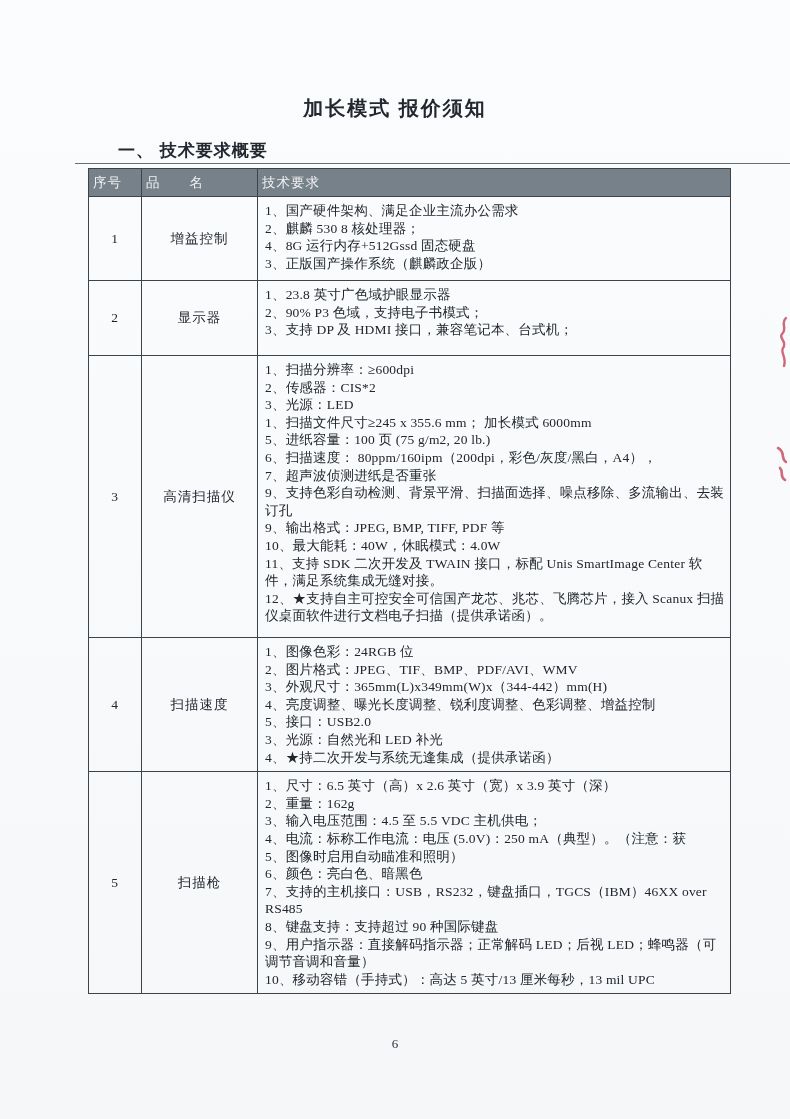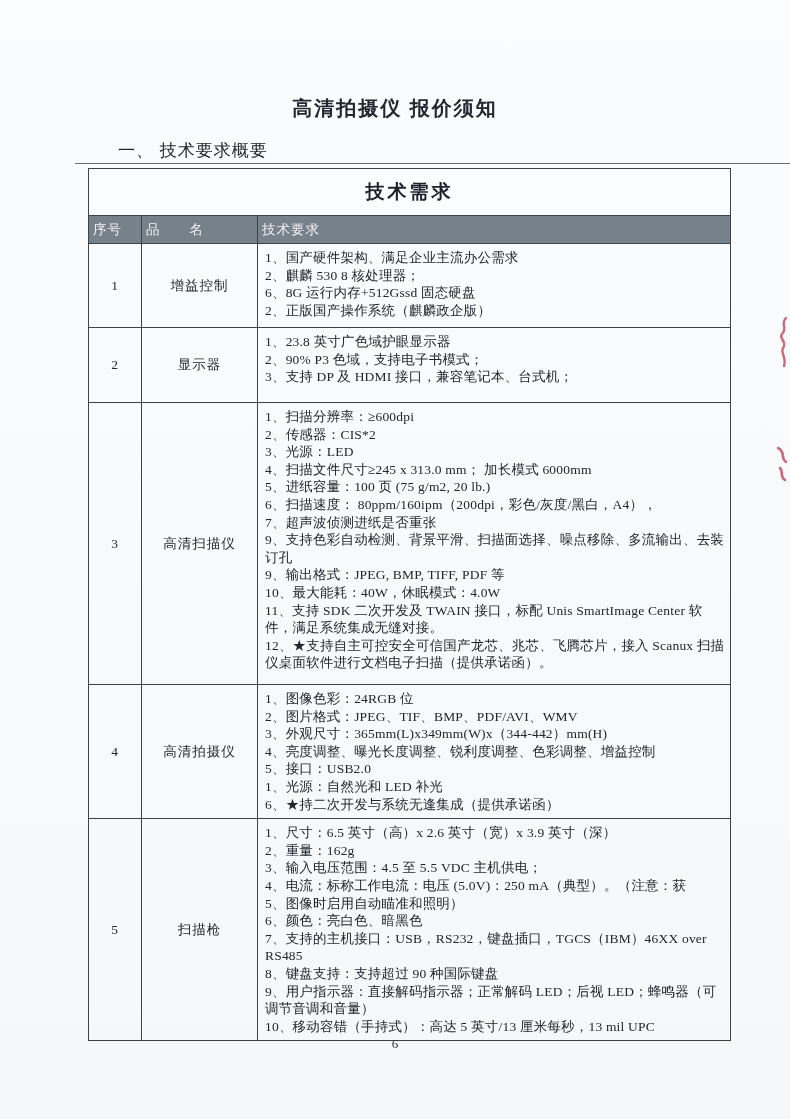--- a/index.html
+++ b/index.html
@@ -25,21 +25,21 @@
   .doc-title{
     position:absolute;top:95px;left:0;width:100%;
     margin:0;text-align:center;
     font-family:"Liberation Sans", sans-serif;
     font-size:20px;font-weight:bold;letter-spacing:2px;
     color:#23272f;
   }
   .section-heading{
     position:absolute;top:139px;left:118px;margin:0;
     font-family:"Liberation Sans", sans-serif;
-    font-size:17px;font-weight:normal;letter-spacing:1px;
+    font-size:17px;font-weight:bold;letter-spacing:1px;
     color:#23272f;
   }
   .top-rule{
     position:absolute;top:163px;left:75px;right:0;height:1px;
     background:#676d74;
   }
   .spec-table{
     position:absolute;top:168px;left:88px;width:643px;
     border-collapse:collapse;table-layout:fixed;
     border:1.5px solid var(--border);
@@ -94,91 +94,88 @@
 
 <div class="page">
 
   <svg class="red-mark red-mark-1" width="14" height="52" viewBox="0 0 14 52">
     <path d="M10 2 C4 8, 12 12, 6 18 C2 22, 12 26, 7 32 C4 36, 11 42, 8 50" fill="none" stroke="#c2455a" stroke-width="2.4" stroke-linecap="round"></path>
   </svg>
   <svg class="red-mark red-mark-2" width="16" height="38" viewBox="0 0 16 38">
     <path d="M4 4 C12 8, 6 14, 12 18 M6 24 C10 28, 5 32, 11 36" fill="none" stroke="#c2455a" stroke-width="2.6" stroke-linecap="round"></path>
   </svg>
 
-  <h1 class="doc-title">高清拍摄仪 报价须知</h1>
+  <h1 class="doc-title">加长模式 报价须知</h1>
 
   <h2 class="section-heading">一、 技术要求概要</h2>
 
   <div class="top-rule"></div>
 
   <table class="spec-table">
     <colgroup>
         <col class="c1">
         <col class="c2">
         <col class="c3">
       </colgroup>
     <thead>
-      <tr>
-        <td class="table-title-cell" colspan="3">技术需求</td>
-      </tr>
       <tr class="header-row">
         <th>序号</th>
         <th>品　　名</th>
         <th>技术要求</th>
       </tr>
     </thead>
     <tbody id="table-body">
         <tr class="data-row">
     <td class="seq-cell">1</td>
     <td class="name-cell">增益控制</td>
     <td class="req-cell">
             <div class="req-line">1、国产硬件架构、满足企业主流办公需求</div>
             <div class="req-line">2、麒麟 530 8 核处理器；</div>
-            <div class="req-line">6、8G 运行内存+512Gssd 固态硬盘</div>
-            <div class="req-line">2、正版国产操作系统（麒麟政企版）</div>
+            <div class="req-line">4、8G 运行内存+512Gssd 固态硬盘</div>
+            <div class="req-line">3、正版国产操作系统（麒麟政企版）</div>
           </td>
   </tr>
         <tr class="data-row">
     <td class="seq-cell">2</td>
     <td class="name-cell">显示器</td>
     <td class="req-cell">
             <div class="req-line">1、23.8 英寸广色域护眼显示器</div>
             <div class="req-line">2、90% P3 色域，支持电子书模式；</div>
             <div class="req-line">3、支持 DP 及 HDMI 接口，兼容笔记本、台式机；</div>
           </td>
   </tr>
         <tr class="data-row">
     <td class="seq-cell">3</td>
     <td class="name-cell">高清扫描仪</td>
     <td class="req-cell">
             <div class="req-line">1、扫描分辨率：≥600dpi</div>
             <div class="req-line">2、传感器：CIS*2</div>
             <div class="req-line">3、光源：LED</div>
-            <div class="req-line">4、扫描文件尺寸≥245 x 313.0 mm；  加长模式 6000mm</div>
+            <div class="req-line">1、扫描文件尺寸≥245 x 355.6 mm；  加长模式 6000mm</div>
             <div class="req-line">5、进纸容量：100 页 (75 g/m2, 20 lb.)</div>
             <div class="req-line">6、扫描速度：  80ppm/160ipm（200dpi，彩色/灰度/黑白，A4），</div>
             <div class="req-line">7、超声波侦测进纸是否重张</div>
             <div class="req-line">9、支持色彩自动检测、背景平滑、扫描面选择、噪点移除、多流输出、去装订孔</div>
             <div class="req-line">9、输出格式：JPEG, BMP, TIFF, PDF 等</div>
             <div class="req-line">10、最大能耗：40W，休眠模式：4.0W</div>
             <div class="req-line">11、支持 SDK 二次开发及 TWAIN 接口，标配 Unis SmartImage Center 软件，满足系统集成无缝对接。</div>
             <div class="req-line">12、★支持自主可控安全可信国产龙芯、兆芯、飞腾芯片，接入 Scanux 扫描仪桌面软件进行文档电子扫描（提供承诺函）。</div>
           </td>
   </tr>
         <tr class="data-row">
     <td class="seq-cell">4</td>
-    <td class="name-cell">高清拍摄仪</td>
+    <td class="name-cell">扫描速度</td>
     <td class="req-cell">
             <div class="req-line">1、图像色彩：24RGB 位</div>
             <div class="req-line">2、图片格式：JPEG、TIF、BMP、PDF/AVI、WMV</div>
             <div class="req-line">3、外观尺寸：365mm(L)x349mm(W)x（344-442）mm(H)</div>
             <div class="req-line">4、亮度调整、曝光长度调整、锐利度调整、色彩调整、增益控制</div>
             <div class="req-line">5、接口：USB2.0</div>
-            <div class="req-line">1、光源：自然光和 LED 补光</div>
-            <div class="req-line">6、★持二次开发与系统无逢集成（提供承诺函）</div>
+            <div class="req-line">3、光源：自然光和 LED 补光</div>
+            <div class="req-line">4、★持二次开发与系统无逢集成（提供承诺函）</div>
           </td>
   </tr>
         <tr class="data-row">
     <td class="seq-cell">5</td>
     <td class="name-cell">扫描枪</td>
     <td class="req-cell">
             <div class="req-line">1、尺寸：6.5 英寸（高）x 2.6 英寸（宽）x 3.9 英寸（深）</div>
             <div class="req-line">2、重量：162g</div>
             <div class="req-line">3、输入电压范围：4.5 至 5.5 VDC 主机供电；</div>
             <div class="req-line">4、电流：标称工作电流：电压 (5.0V)：250 mA（典型）。（注意：获</div>

